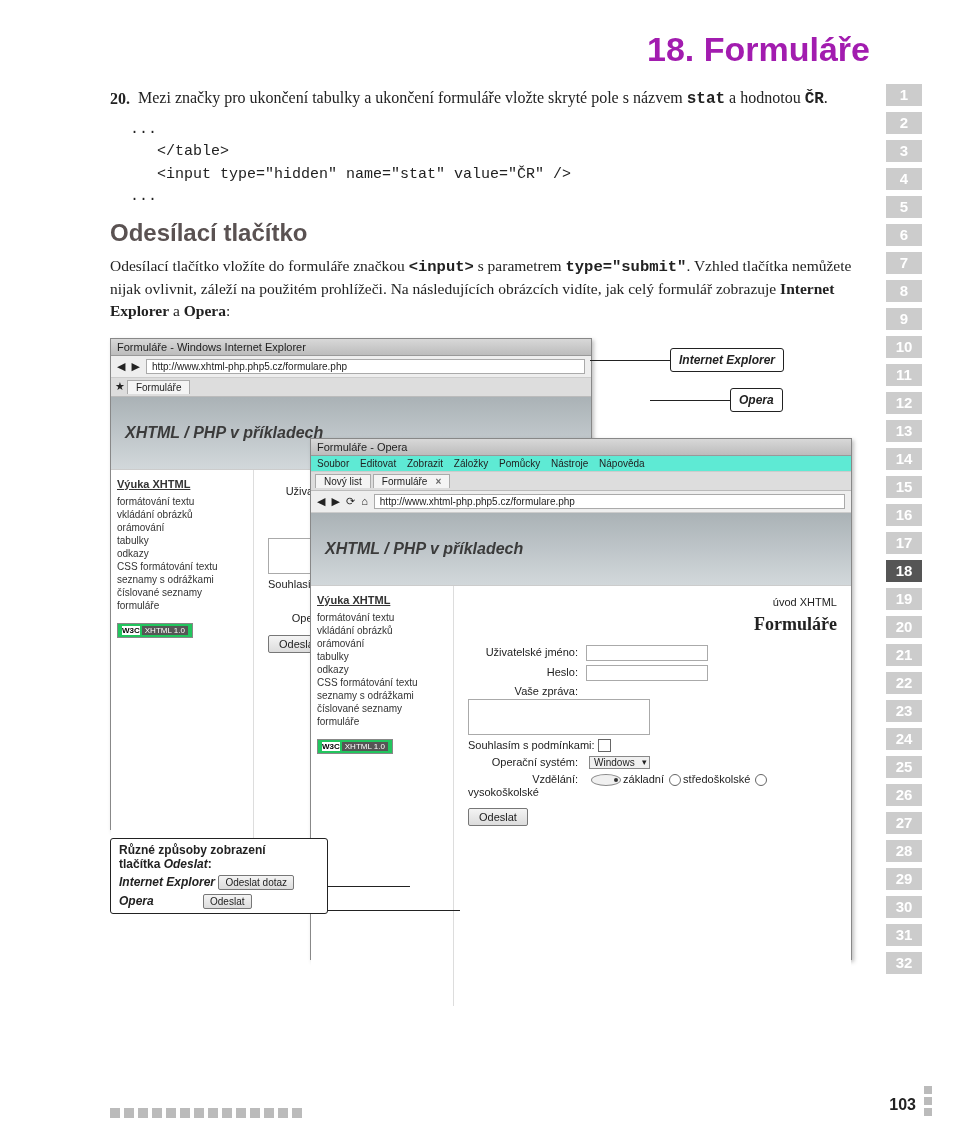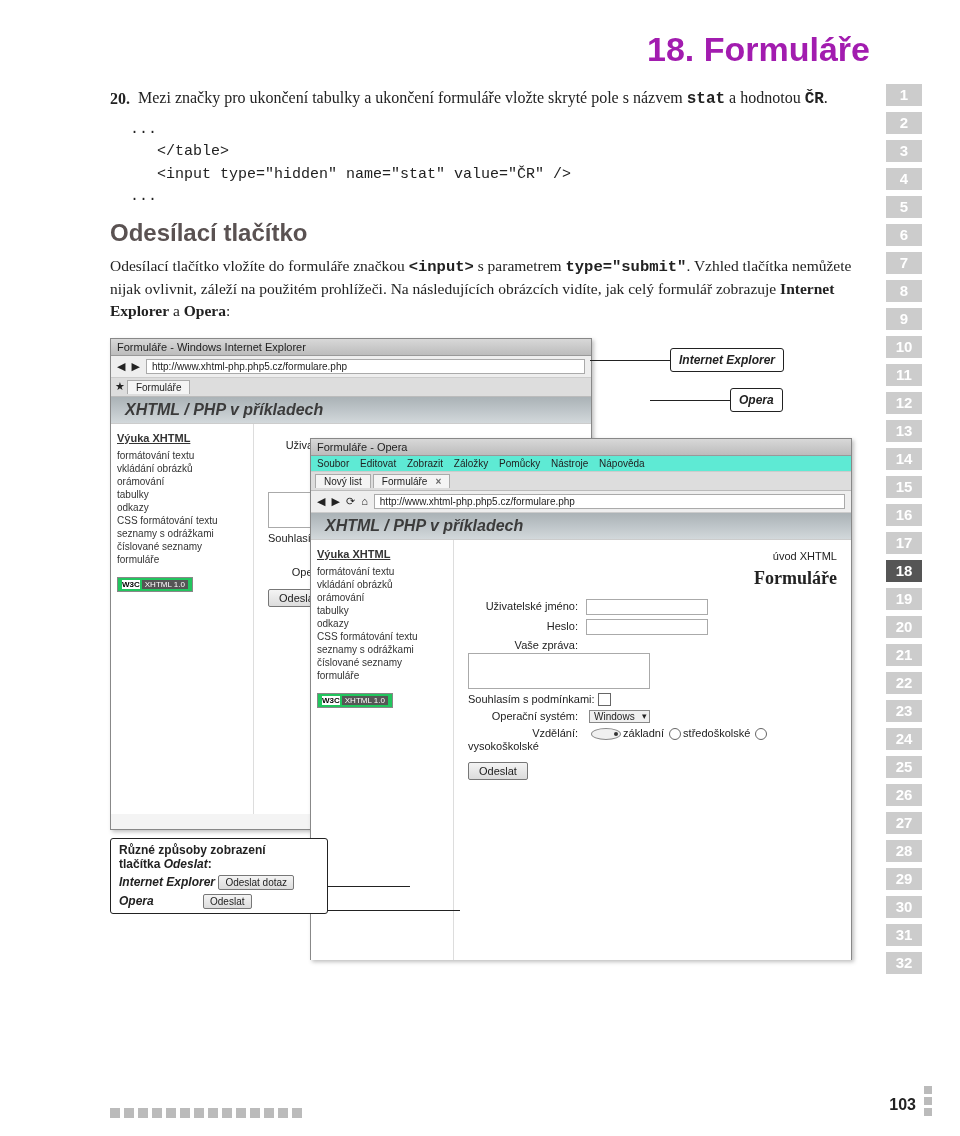--- a/index.html
+++ b/index.html
@@ -171,21 +171,21 @@
   }
   .w3c .w { background: #fff; color:#000; font-weight: bold; }
   .w3c .x { background: #555; color:#fff; padding: 0 3px; margin-left: 2px; }
   .main {
     flex: 1;
     padding: 10px 14px;
     font-size: 11px;
   }
   .banner {
     background: linear-gradient(#aab2b6,#d2d8db);
-    padding: 4px 14px;
+    padding: 27px 14px;
     font-style: italic;
     font-weight: bold;
     font-size: 16px;
     color: #3b3b3b;
     border-bottom: 1px solid #ccc;
   }
   .page-h2 {
     font-family: Georgia, serif;
     font-weight: bold;
     font-size: 18px;

